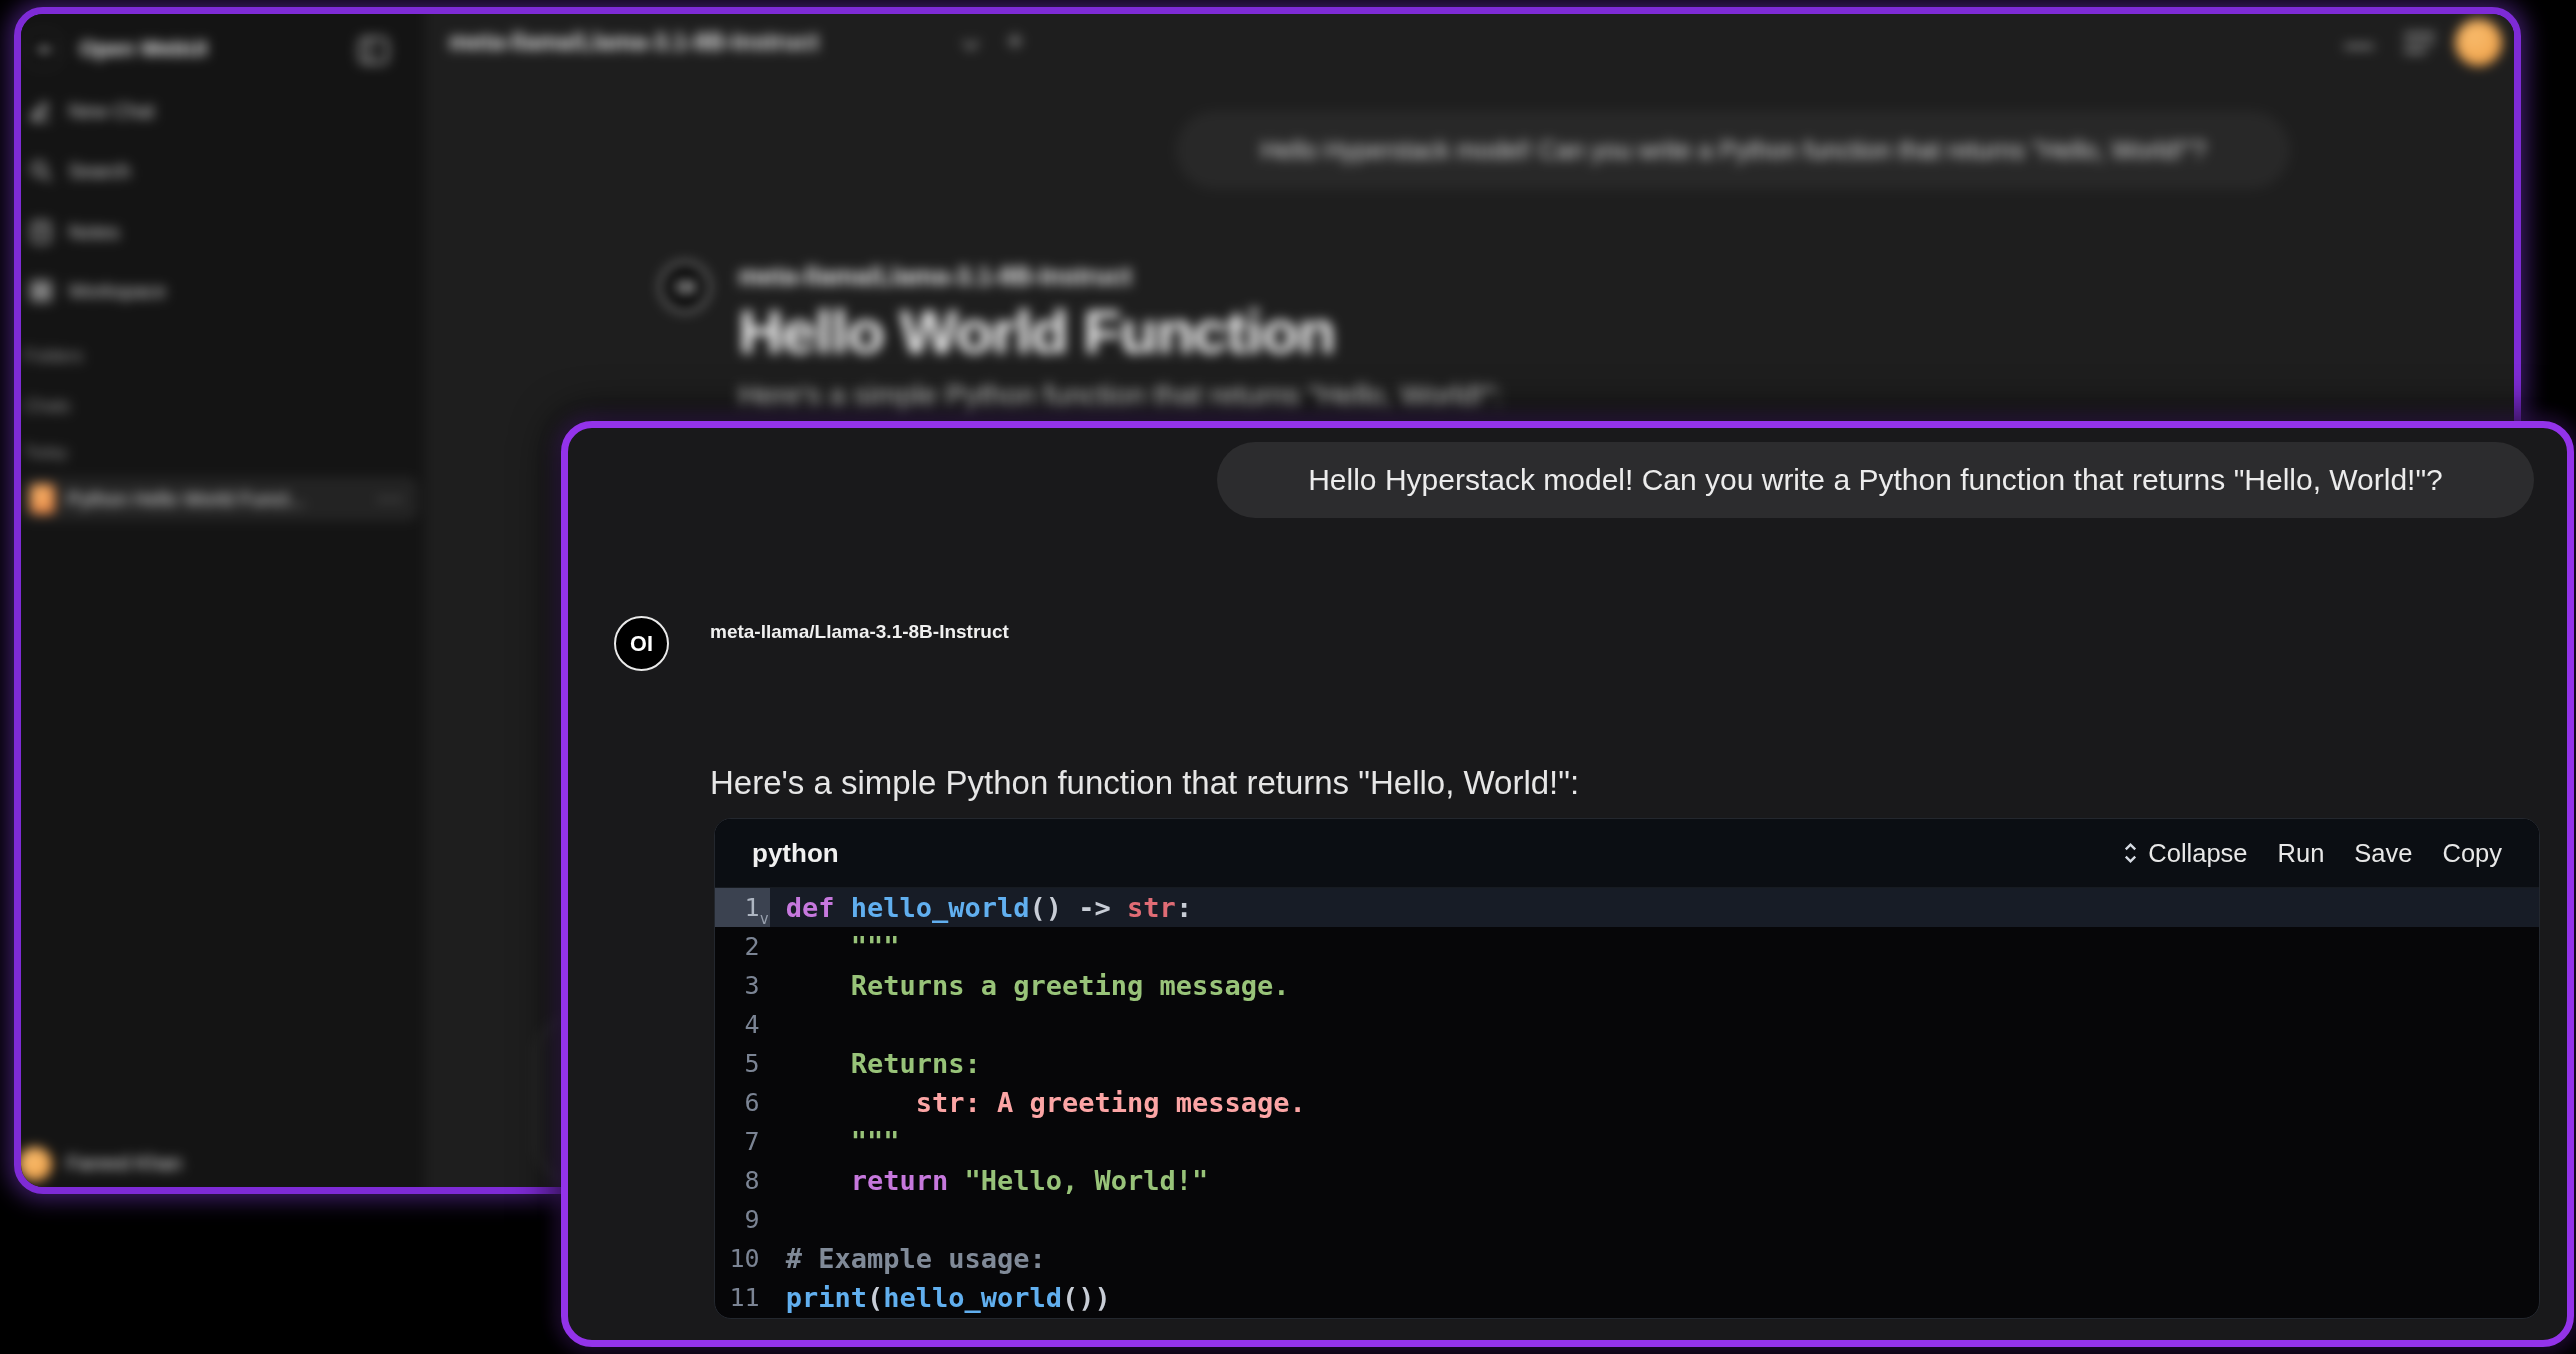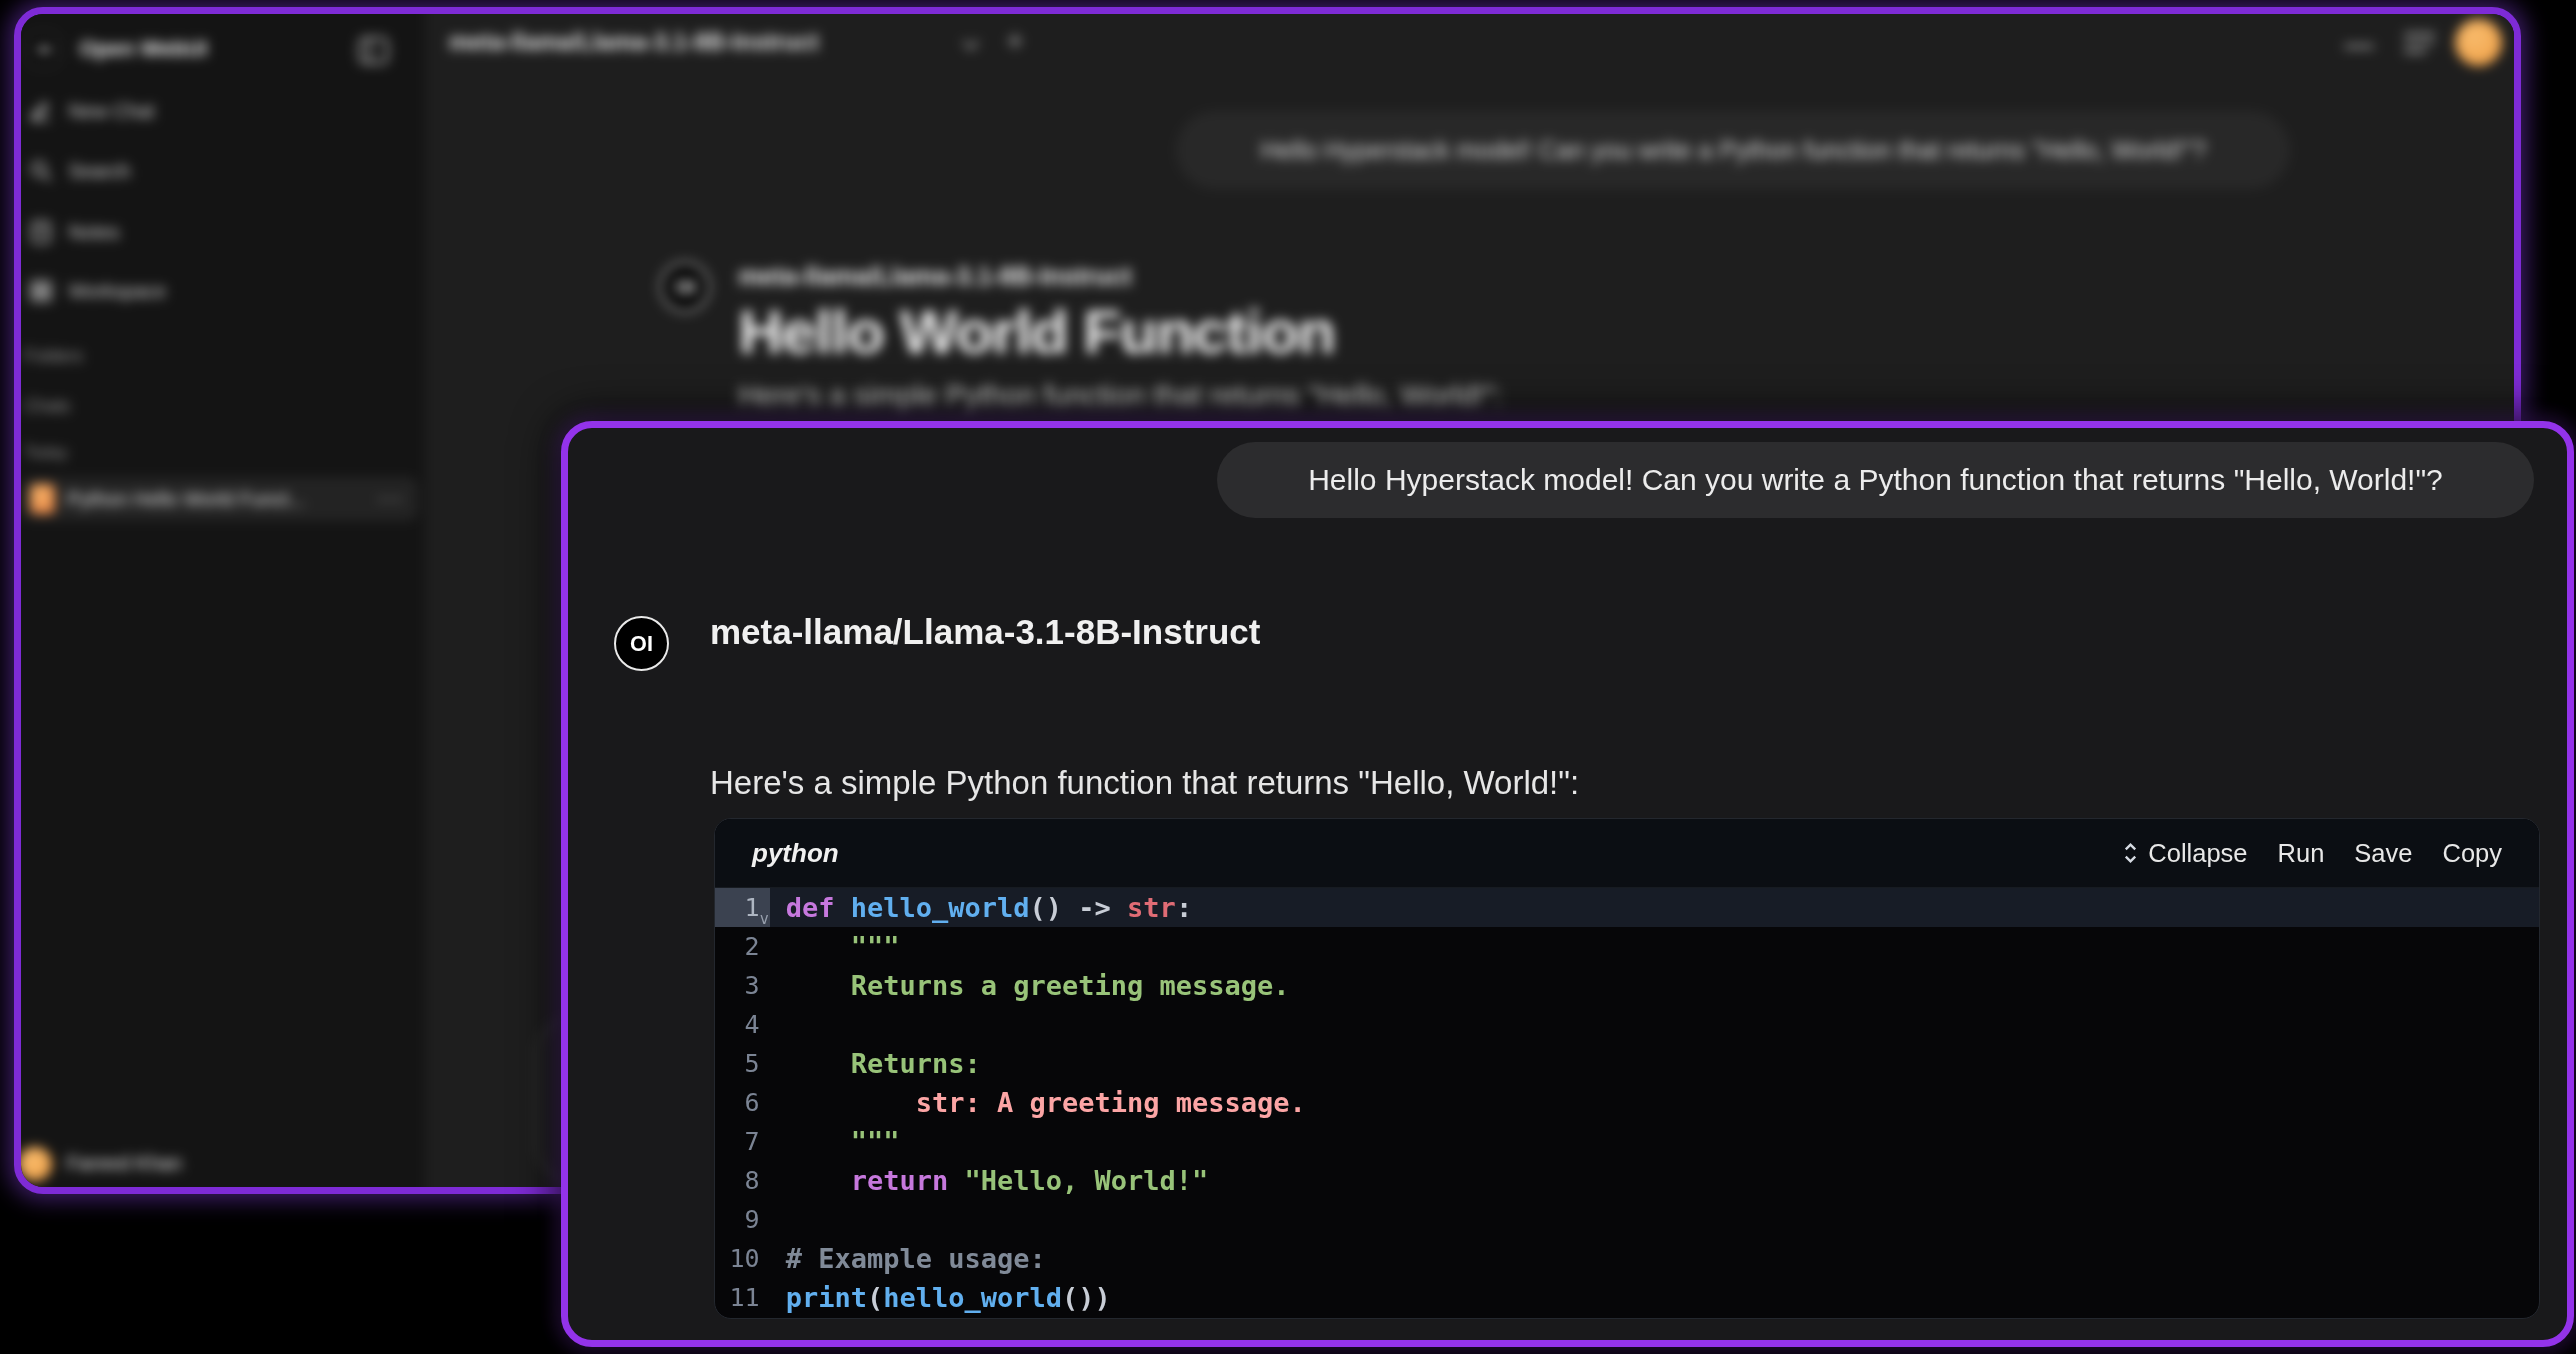--- a/index.html
+++ b/index.html
@@ -60,31 +60,31 @@
 
   
   .fg-panel { position:absolute; left:561px; top:421px; width:2013px; height:926px;
               border:7.2px solid #9333ea; border-radius:31px; overflow:hidden; background:#19191b;
               box-shadow:0 0 39px 9.1px rgba(0,0,0,.7), 0 0 18.3px 3.3px rgba(147,60,235,.4); }
   .fg-inner { position:absolute; left:-568px; top:-429px; width:2576px; height:1354px; }
 
   .fg-bubble { left:1217px; top:443px; width:1317px; height:76px; background:#2c2c2e;
                line-height:76px; font-size:30px; color:#ececec; }
   .fg-oi   { left:614px; top:617px; width:55px; height:55px; font-size:21.6px; }
-  .fg-name { left:710px; top:618px; line-height:30px; font-size:35px; font-weight:bold; color:#f0f0f0; }
+  .fg-name { left:710px; top:618px; line-height:30px; font-size:19px; font-weight:bold; color:#f0f0f0; }
   .fg-head { left:710px; top:659px; line-height:77px; font-size:71px; font-weight:bold;
              letter-spacing:-1.3px; color:#fafafa; }
   .fg-para { left:710px; top:767px; line-height:34px; font-size:33px; color:#e6e6e6; }
 
   
   .code-block { left:714px; top:819px; width:1826px; height:501px; border-radius:17px;
                 background:#060608; border:0.7px solid #23272e; overflow:hidden; }
   .code-header { height:69px; background:#0b0e13; display:flex; align-items:center;
                  justify-content:space-between; padding:0 37px; border-bottom:0.7px solid #171b21; }
-  .code-lang { font-size:26px; font-weight:bold; color:#f0f0f0;font-style:italic; }
+  .code-lang { font-size:26px; font-weight:bold; color:#f0f0f0; }
   .code-actions { display:flex; align-items:flex-start; gap:30px; }
   .code-action { font-size:25.5px; color:#e8e8e8; display:inline-flex; align-items:center; cursor:default; }
   .code-action svg { margin-right:9.1px; }
 
   .code-lines { font-family:"DejaVu Sans Mono", monospace; }
   .code-row  { display:flex; height:39px; line-height:39px; white-space:pre; }
   .code-row .gutter { flex:none; width:55px; text-align:right; padding-right:10.5px;
                       color:#7b8494; font-size:25px; position:relative; }
   .code-row .code-text { padding-left:15.7px; font-size:27px;font-weight:bold; }
   .code-row.hl { background:#171c26; }

